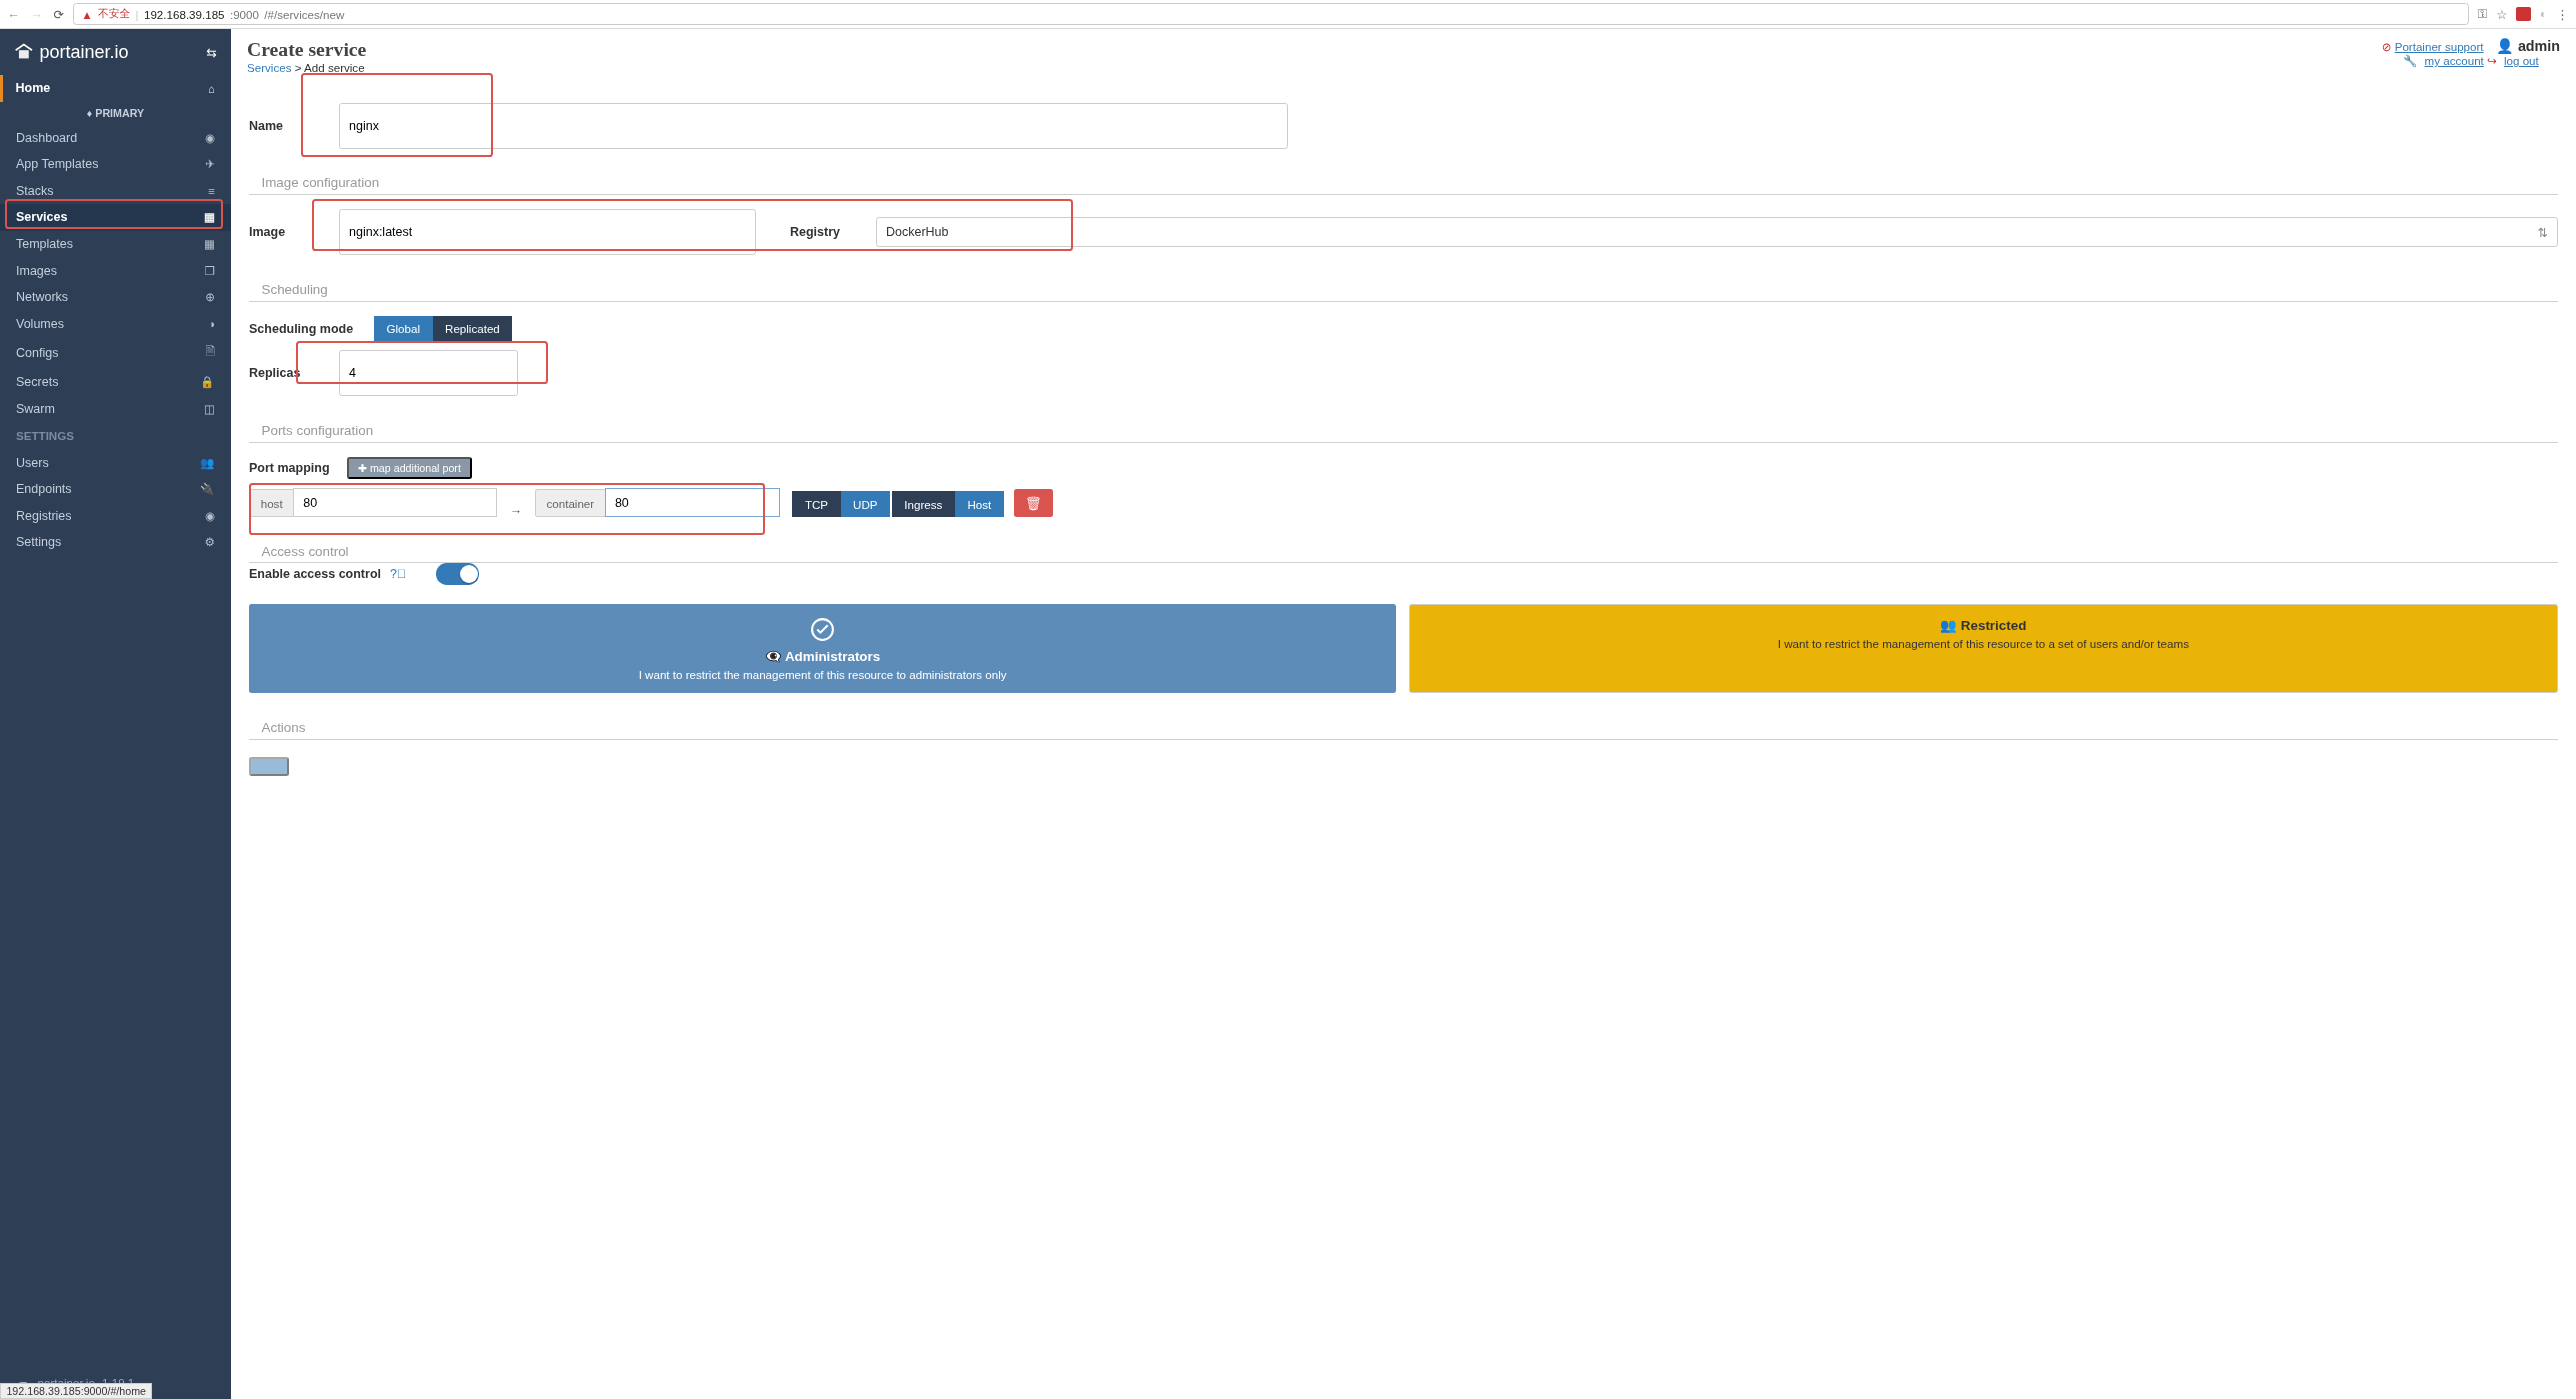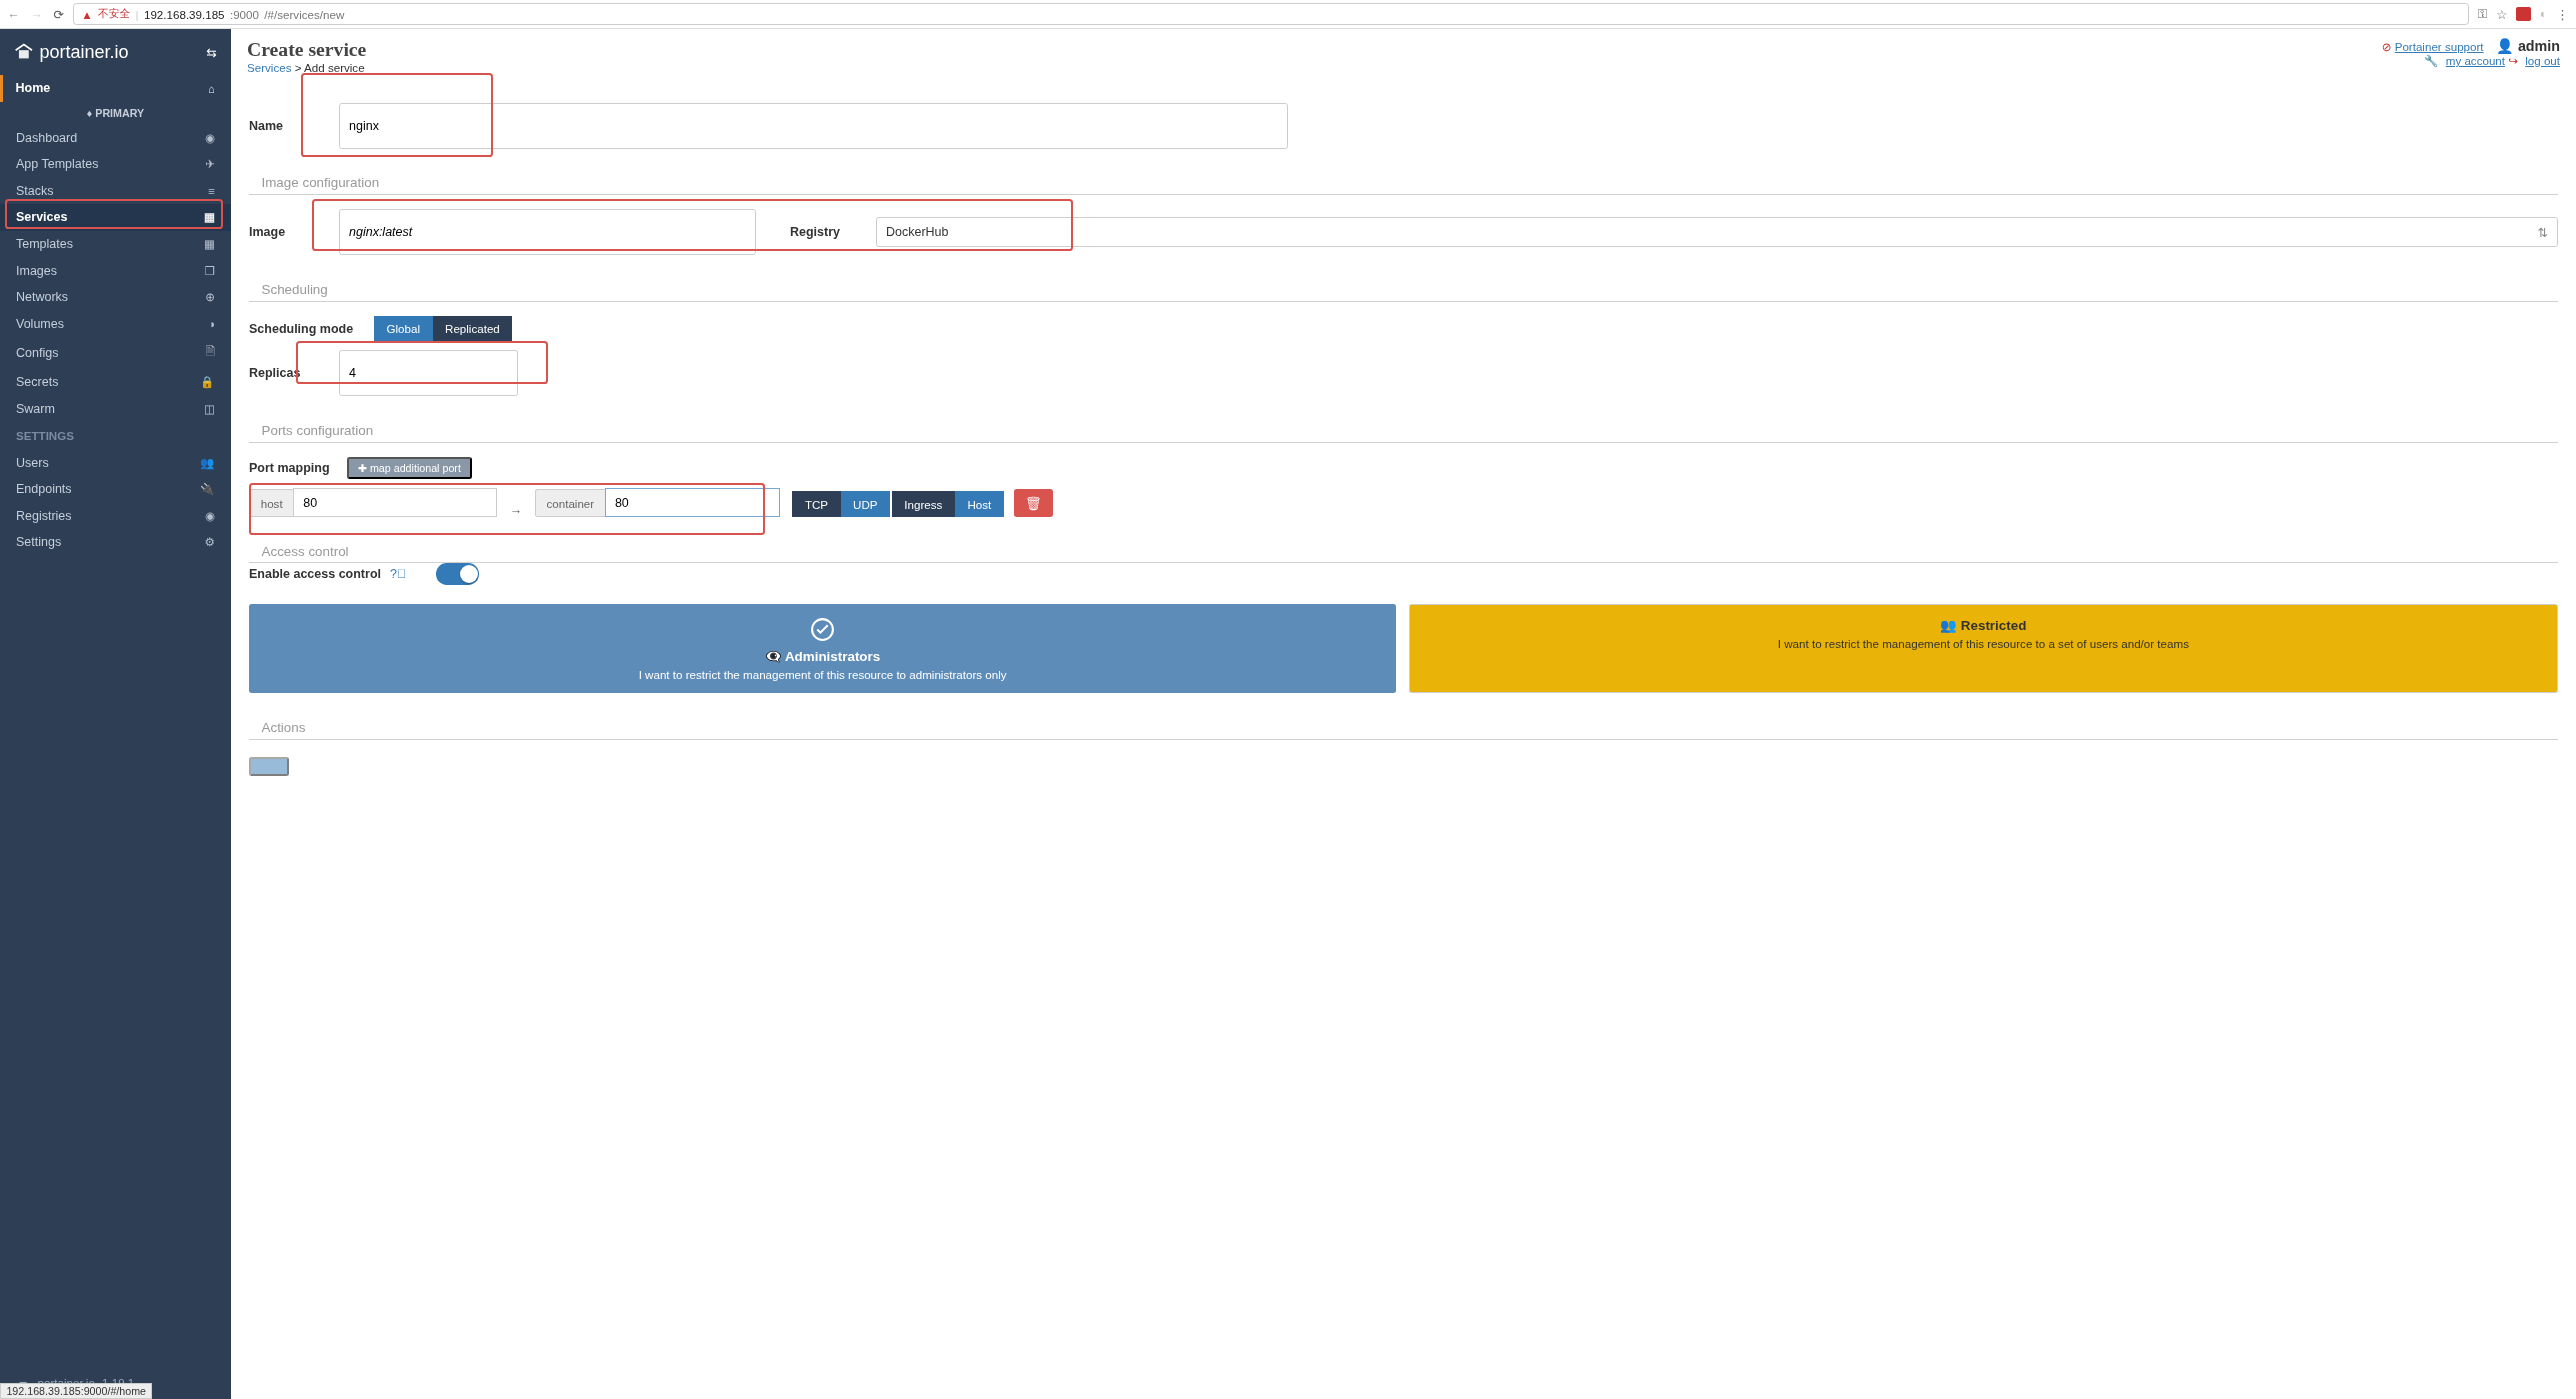--- a/index.html
+++ b/index.html
@@ -38,33 +38,33 @@
 .sidebar-bottom { margin-top: auto; padding: 9px 16px; display:flex; align-items:center; gap:7.2px; color:#9aa6b8; font-size:11.6px; }
 .status-hover { position:absolute; bottom:0; left:0; background:#eee; color:#333; font-size:10.7px; padding:0.9px 5.4px; border:0.9px solid #ccc; }
 
 
 .main { flex: 1; background: #f5f5f5; overflow-y: auto; position: relative; }
 .page-wrap { background:#fff; margin:0; min-height:100%; }
 .header { display:flex; justify-content:space-between; padding: 9px 16px 5.4px; }
 .header h1 { font-size: 19.7px; font-weight: 700; color:#444;font-family:Liberation Serif, serif; }
 .breadcrumb { font-size: 11.6px; }
 .breadcrumb a { color:#337ab7; text-decoration:none; }
-.header-right { text-align:right; font-size:11.6px; }
+.header-right { text-align:center; font-size:11.6px; }
 .header-right .support { color:#337ab7; }
 .header-right .admin { font-weight:700; color:#333; font-size:14.3px; display:flex; align-items:center; gap:3.6px; justify-content:flex-end; }
 .header-right .links a { color:#337ab7; text-decoration:underline; margin-left:7.2px; }
 .header-right .logout { color:#c9302c; }
 .stop-icon { color:#c9302c; }
 
 .form { padding: 14.3px 18px 36px; }
 .form-row { display:flex; align-items:center; margin: 9px 0; position:relative; }
 .form-label { width: 90px; font-size:12.5px; color:#333; font-weight:600; }
 .form-input { border:0.9px solid #ccc; border-radius:2.7px; padding: 15px 9px; font-size:12.5px; }
 .form-input.wide { flex:1; max-width:949px; }
-.form-input.med { width:417px;font-style:italic; }
+.form-input.med { width:417px; }
 .form-input.small { width:179px; }
 
 .section-head { color:#999; font-size:13.4px; padding: 16px 0 3.6px 12.5px; border-bottom: 0.9px solid #d0d0d0; margin-top:10.7px; }
 
 .registry-label { margin-left: 34px; width: 86px; font-weight:600; }
 .select-box { flex:1; border:0.9px solid #ccc; border-radius:2.7px; padding:6.3px 9px; font-size:12.5px; background:#fff; display:flex; justify-content:space-between; align-items:center; }
 
 .btn-group { display:flex; }
 .btn-group .btn { padding: 6.3px 12.5px; font-size:11.6px; border:none; cursor:pointer; }
 .btn-primary { background:#337ab7; color:#fff; }

